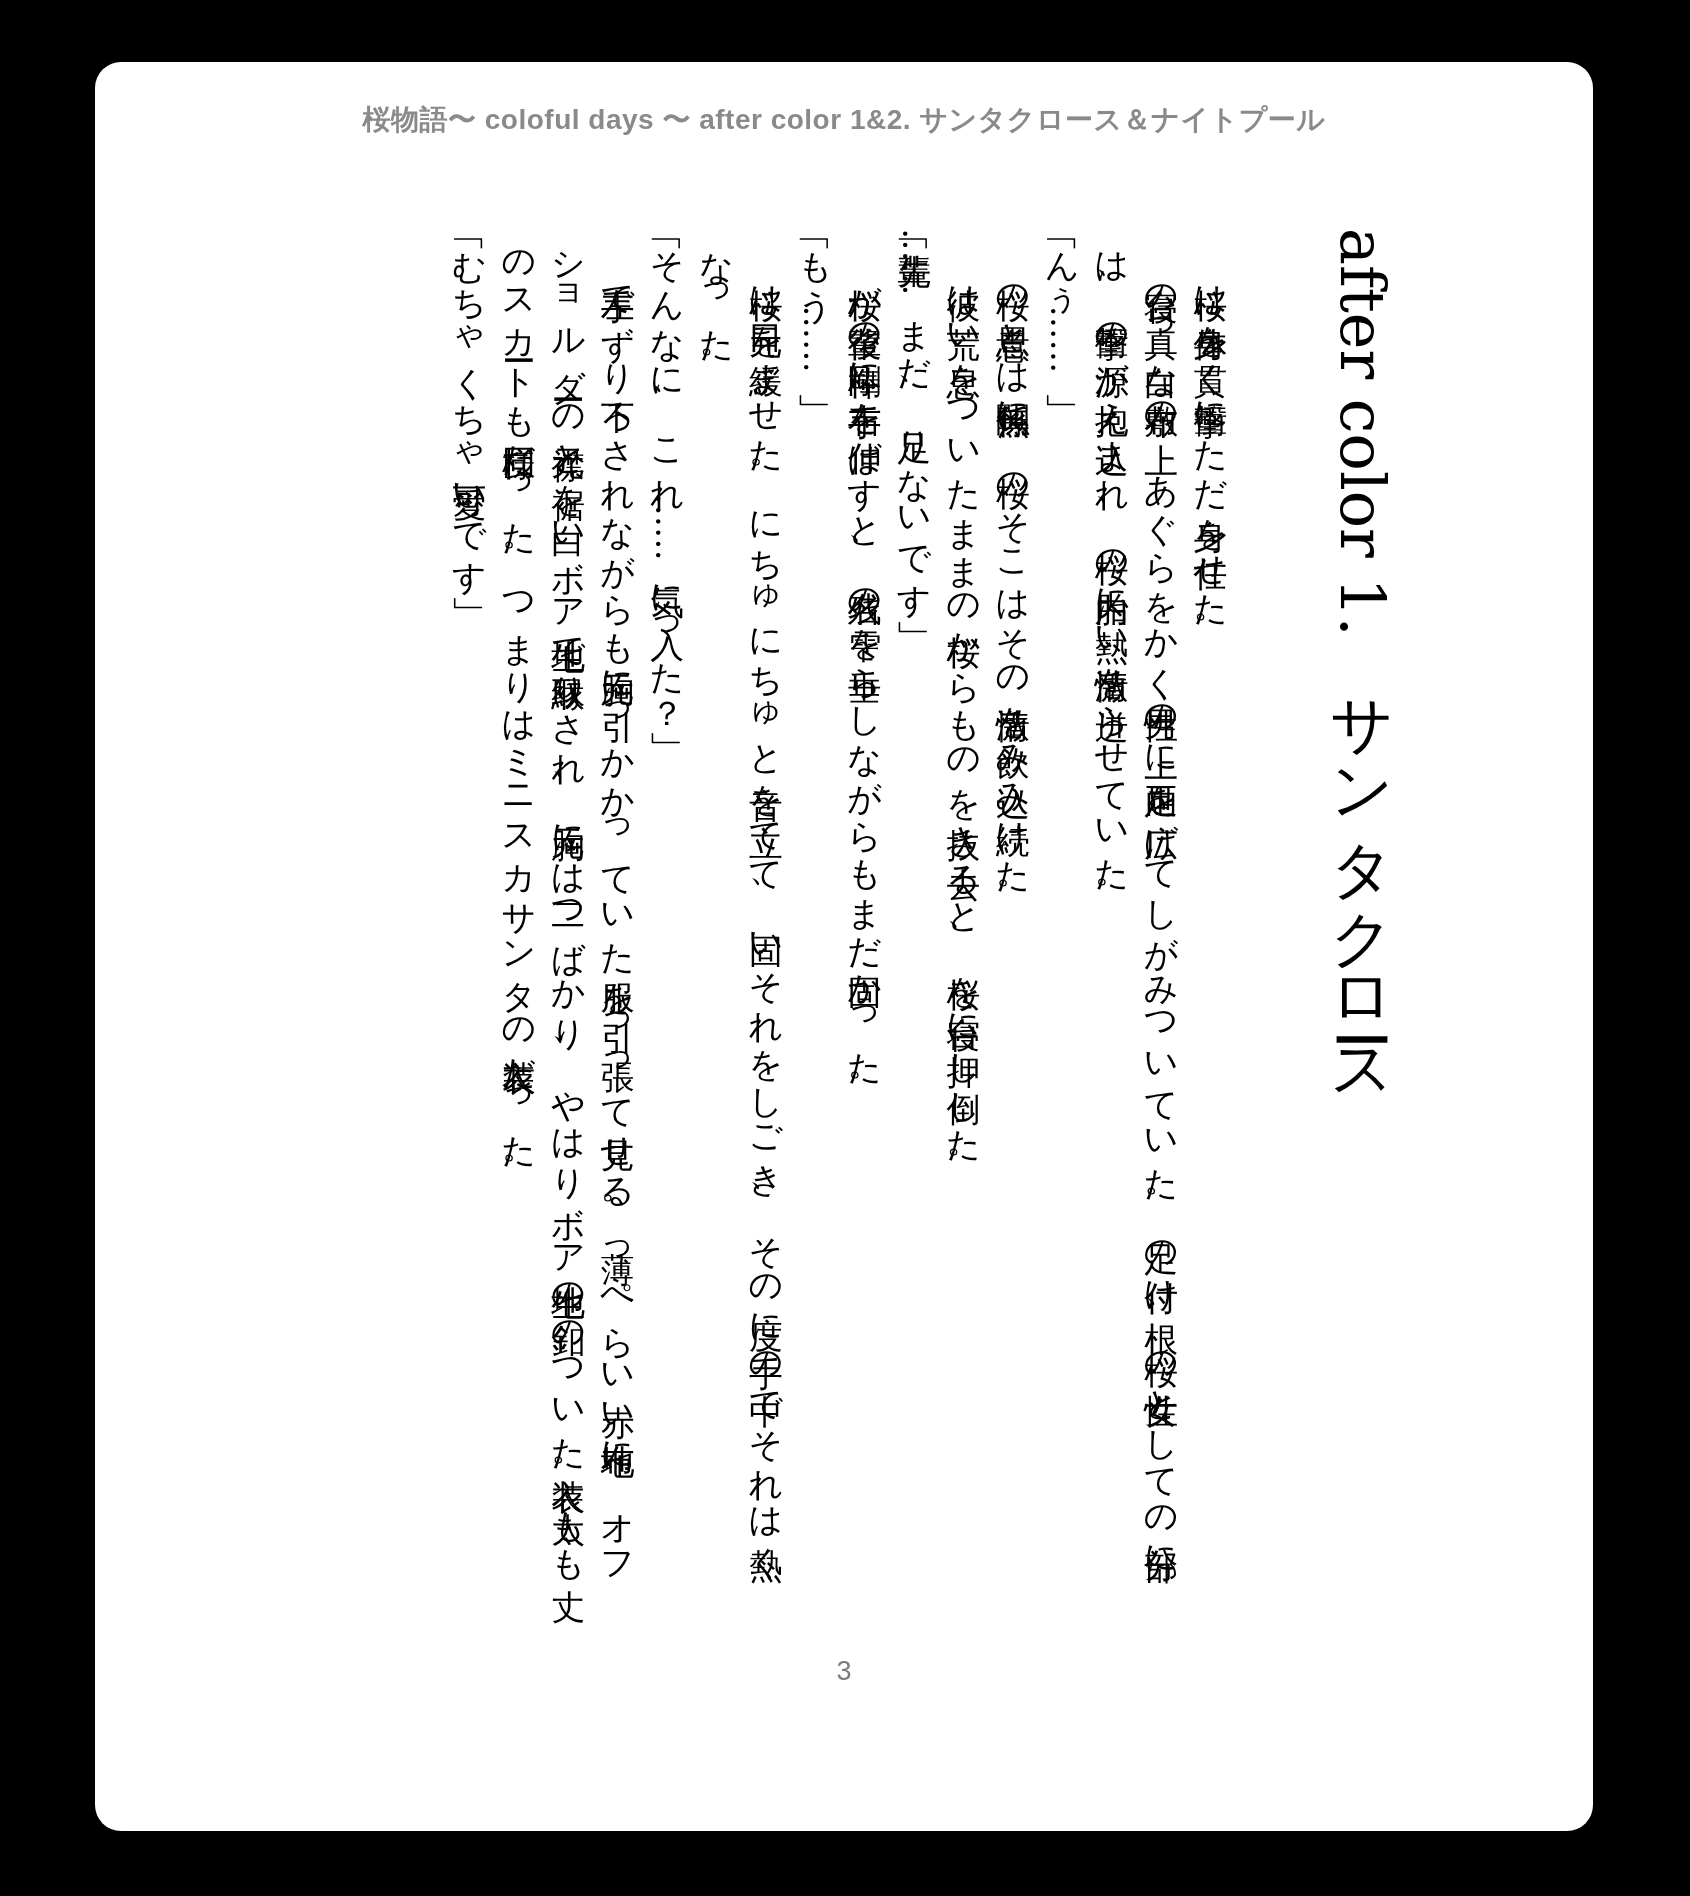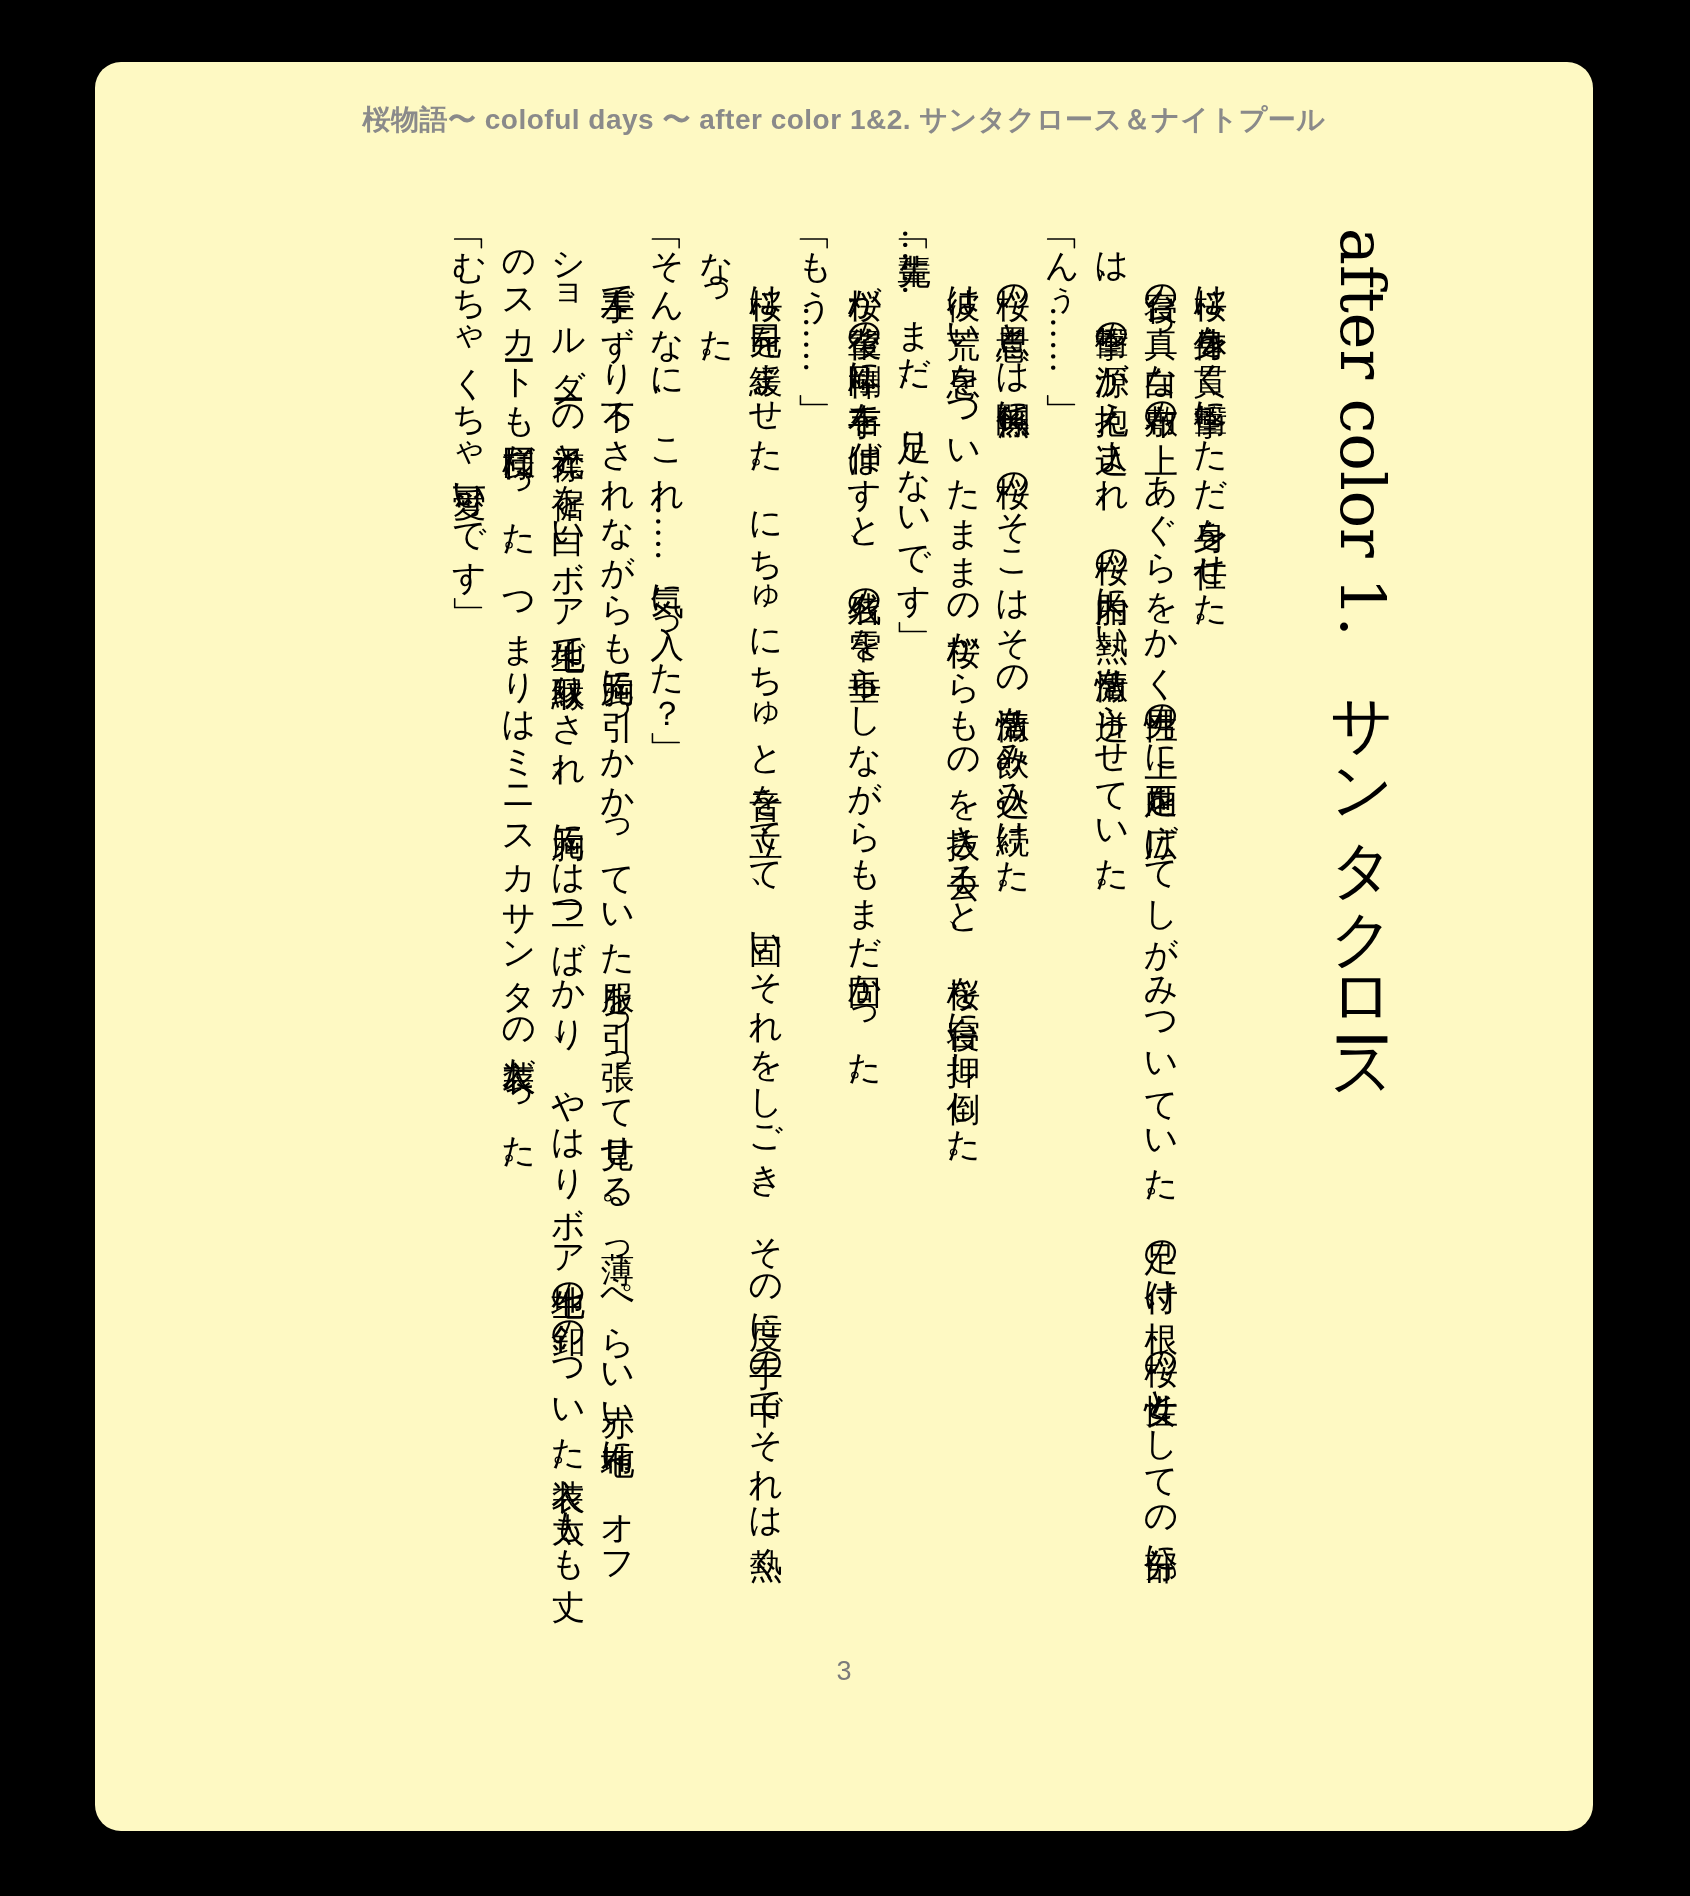--- a/index.html
+++ b/index.html
@@ -7,21 +7,21 @@
     position:relative;
     width:1690px;height:1896px;
     background:#000;
     overflow:hidden;
     font-family:"Liberation Sans",sans-serif;
   }
   .page{
     position:absolute;
     left:95px;top:62px;
     width:1498px;height:1769px;
-    background:#fef9c3;
+    background:#ffffff;
     border-radius:26px;
   }
   .running-header{
     position:absolute;
     top:42px;left:0;
     width:100%;
     text-align:center;
     font-family:"Liberation Sans",sans-serif;
     font-weight:700;
     font-size:28px;

